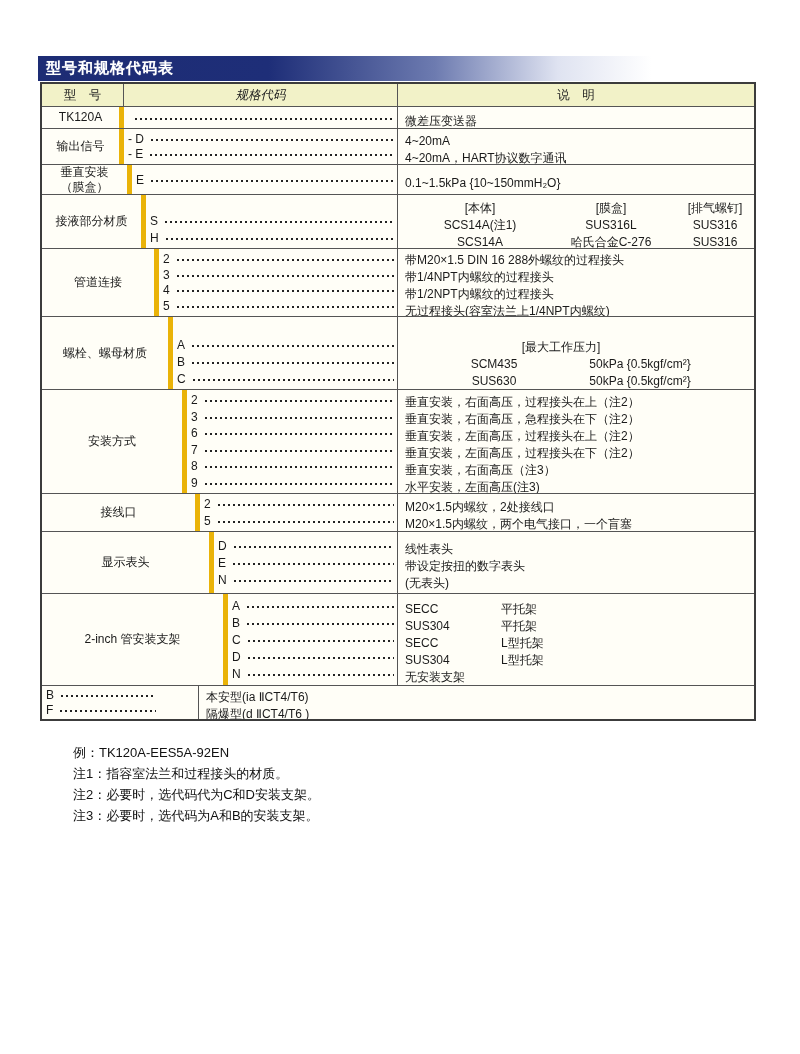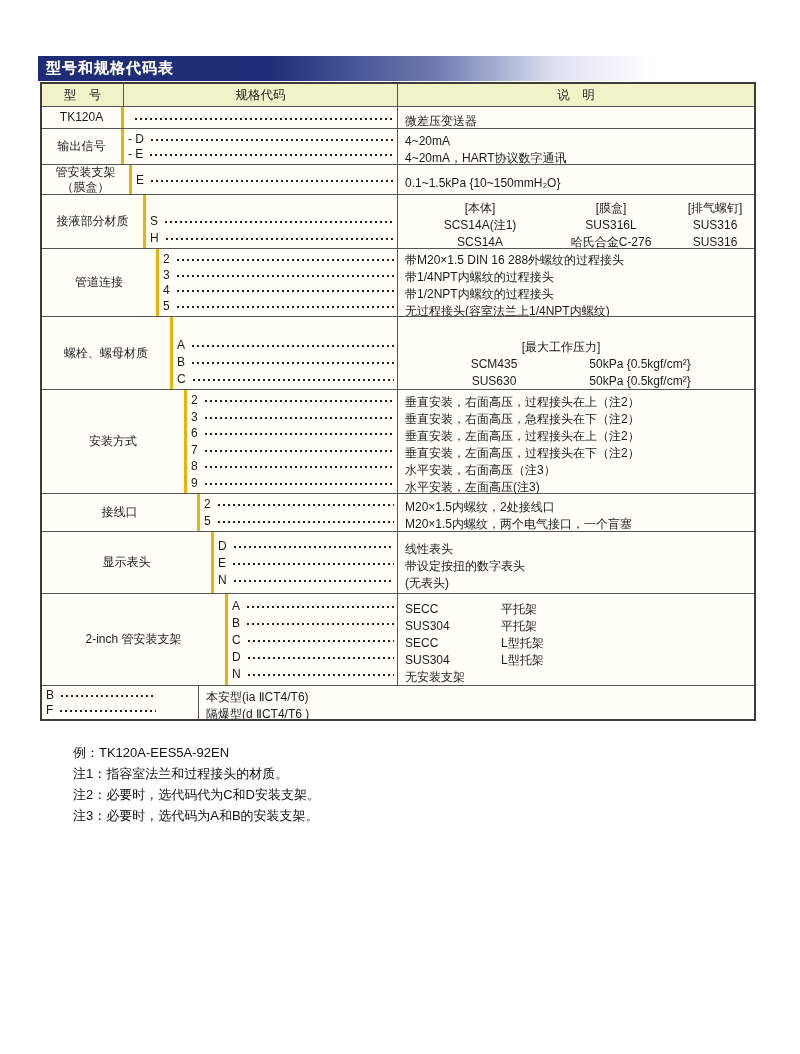--- a/index.html
+++ b/index.html
@@ -25,26 +25,26 @@
     border:2px solid #3c3c3c; background:#fffef7;
     font-size:12px;
   }
   .thead { display:flex; background:#f2f2c8; height:22px; }
   .thead .hc {
     display:flex; align-items:center; justify-content:center;
     border-right:1px solid #555; font-size:12.5px; color:#222;
   }
   .thead .hc:last-child { border-right:none; }
   .hc.h-model { width:82px;font-family:Liberation Serif, serif; }
-  .hc.h-spec  { width:274px; }
+  .hc.h-spec  { width:274px;font-style:italic; }
   .hc.h-desc  { flex:1; }
 
   .trow { display:flex; border-top:1px solid #555; background:#fffef7; }
   .lcell {
-    width:var(--lw); border-right:3px solid #eab308; flex:none;
+    width:var(--lw); border-right:5px solid #eab308; flex:none;
     display:flex; flex-direction:column; align-items:center; justify-content:center;
     text-align:center; line-height:15px; padding:0 2px;
   }
   .ccell {
     width:calc(356px - var(--lw)); flex:none; border-right:1px solid #555;
     display:flex; flex-direction:column; justify-content:center; padding:2px 0;
   }
   .dcell {
     flex:1; display:flex; flex-direction:column; justify-content:center;
     padding:9px 0 2px 7px; overflow:hidden;
@@ -112,21 +112,21 @@
         </div>
     </div>
     <div class="dcell">
       <div class="dline">4~20mA</div>
       <div class="dline">4~20mA，HART协议数字通讯</div>
     </div>
   </div>
 
   <div class="trow" style="--lw:90px; height:30px">
     <div class="lcell">
-      <span>管安装支架</span>
+      <span>垂直安装</span>
         <span>（膜盒）</span>
     </div>
     <div class="ccell">
       <div class="cline">
           <span class="code">E</span>
           <span class="leader"></span>
         </div>
     </div>
     <div class="dcell">
       <div class="dline">0.1~1.5kPa {10~150mmH₂O}</div>
@@ -261,21 +261,21 @@
       <div class="cline">
           <span class="code">9</span>
           <span class="leader"></span>
         </div>
     </div>
     <div class="dcell">
       <div class="dline">垂直安装，右面高压，过程接头在上（注2）</div>
       <div class="dline">垂直安装，右面高压，急程接头在下（注2）</div>
       <div class="dline">垂直安装，左面高压，过程接头在上（注2）</div>
       <div class="dline">垂直安装，左面高压，过程接头在下（注2）</div>
-      <div class="dline">水平安装，右面高压（注3）</div>
+      <div class="dline">垂直安装，右面高压（注3）</div>
       <div class="dline">水平安装，左面高压(注3)</div>
     </div>
   </div>
 
   <div class="trow" style="--lw:158px; height:38px">
     <div class="lcell">
         <span>接线口</span>
       </div>
     <div class="ccell">
       <div class="cline">

